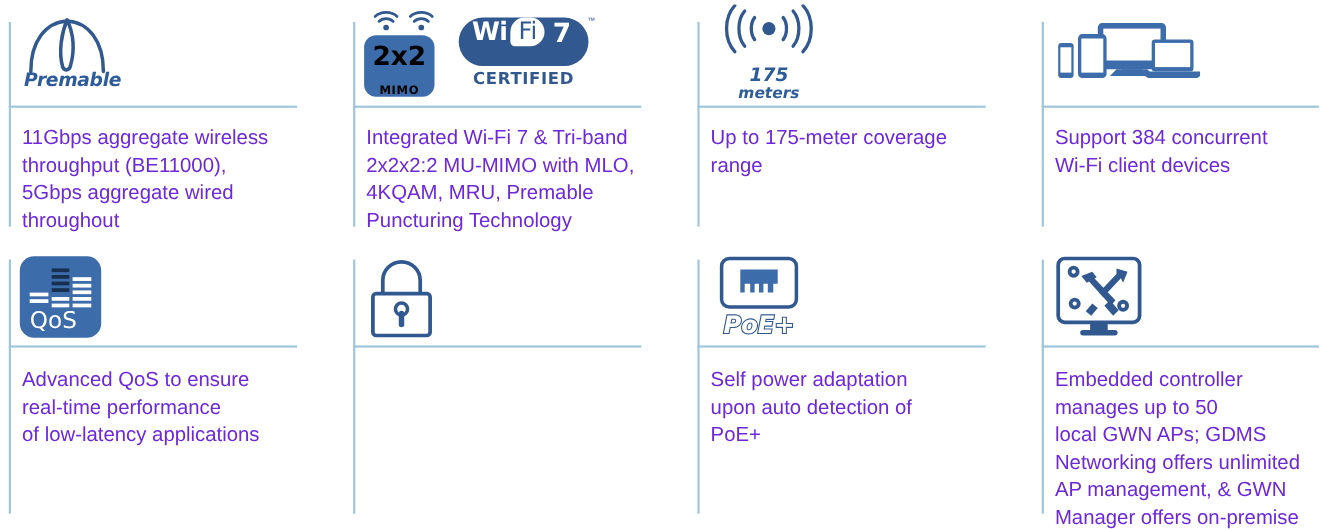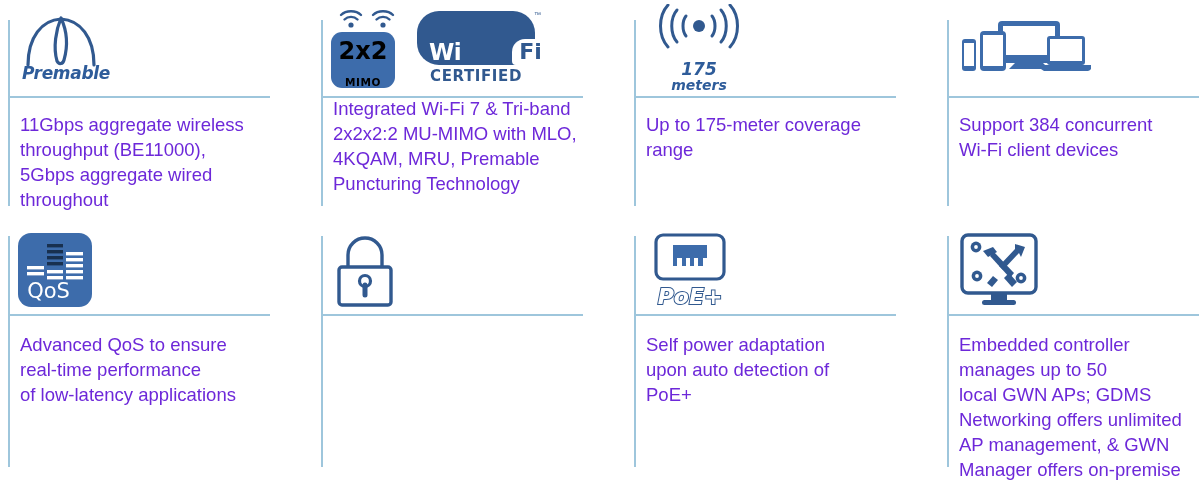--- a/index.html
+++ b/index.html
@@ -68,31 +68,30 @@
     align-items: center; justify-content: flex-end;
     font-family: "DejaVu Sans", sans-serif;
   }
   .mimo-box .big { font-size: 24px; font-weight: bold; line-height: 1; }
   .mimo-box .small { font-size: 10.5px; font-weight: bold; letter-spacing: .6px; margin-top: 13px; }
   
   .wifi7 { width: 118px; }
   .wifi7 .pill {
     position: relative;
     background: #31598f; border-radius: 22px;
-    height: 54px; display: flex; align-items: flex-end;
+    height: 44px; display: flex; align-items: flex-start;
     padding: 0 10px 0 12px;
-    gap: 48px;
   }
   .wifi7 .wf {
     color: #fff; font-family: "DejaVu Sans", sans-serif;
     font-weight: bold; font-size: 23px; letter-spacing: -.5px;
   }
   .wifi7 .fi-bubble {
     background: #fff; color: #31598f;
-    font-family: "DejaVu Sans", sans-serif; font-weight: bold;
+    font-family: "DejaVu Sans", sans-serif; font-weight: normal;
     font-size: 22px; border-radius: 13px 13px 13px 4px;
     padding: 0 7px; margin: 0 3px; line-height: 26px;
   }
   .wifi7 .seven {
     color: #fff; font-family: "DejaVu Sans", sans-serif;
     font-weight: bold; font-size: 24px; margin-left: 4px;
   }
   .wifi7 .tm { position: absolute; right: -6px; top: 0; font-size: 7px; color: #31598f; }
   .wifi7 .cert {
     text-align: center; color: #31598f;
@@ -183,21 +182,21 @@
           <div class="pill">
             <span class="wf">Wi</span>
             <span class="fi-bubble">Fi</span>
             <span class="seven">7</span>
             <span class="tm">™</span>
           </div>
           <div class="cert">CERTIFIED</div>
         </div>
       </div>
     </div>
-    <div class="desc" style="top:96px">Integrated Wi-Fi 7 &amp; Tri-band
+    <div class="desc" style="top:112px">Integrated Wi-Fi 7 &amp; Tri-band
 2x2x2:2 MU-MIMO with MLO,
 4KQAM, MRU, Premable
 Puncturing Technology</div>
   </div>
 
   <div class="cell r1">
     <div class="vrule"></div>
     <div class="hrule" style="top:96px;width:262px"></div>
     <div class="icon-area">
       <div class="icon-inner">

